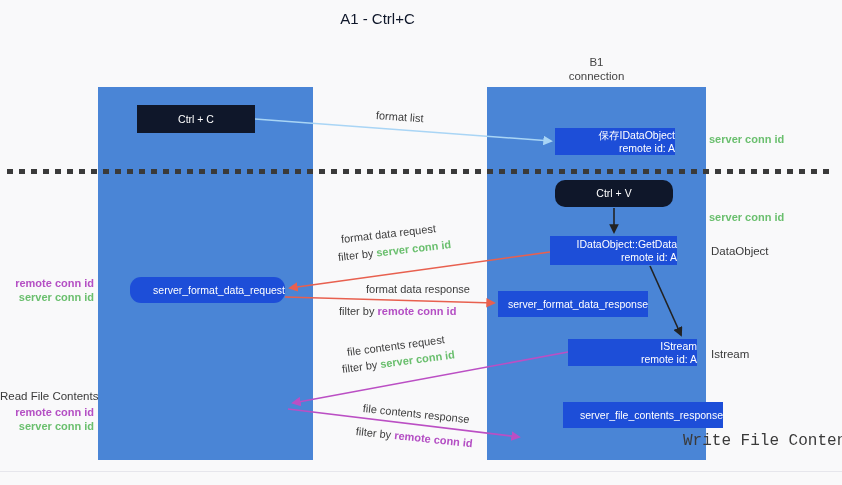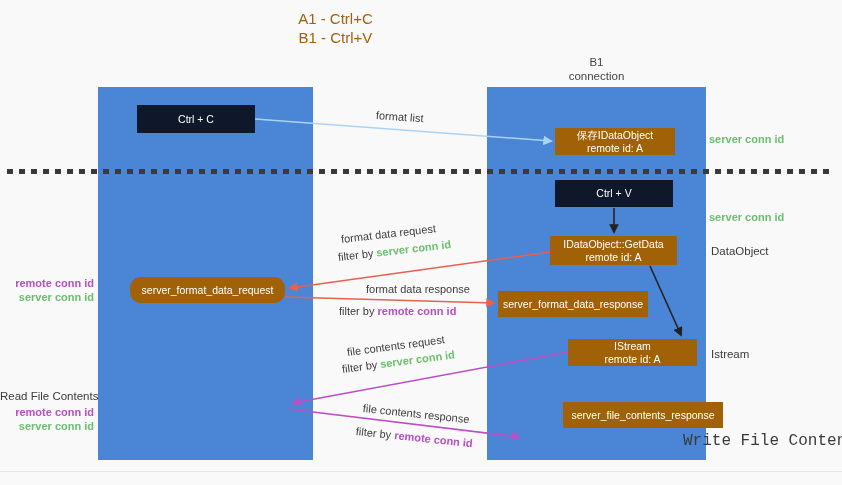--- a/index.html
+++ b/index.html
@@ -1,37 +1,37 @@
 <!DOCTYPE html>
 <html><head>
 <meta charset="utf-8">
 <style>
   html,body{margin:0;padding:0;}
   body{background:#f9f9fa;font-family:"Liberation Sans",sans-serif;}
   .diagram{position:relative;width:842px;height:485px;background:#f9f9fa;overflow:hidden;}
 
   .title{position:absolute;left:0;top:9px;width:671px;text-align:center;
-         font-size:15px;line-height:19px;color:#a16207;}
+         font-size:15px;line-height:19px;color:#0f172a;padding-left:42px;}
 
   .lane-header{position:absolute;top:55px;text-align:center;font-size:11.5px;
                line-height:14px;color:#454545;}
   .lane{position:absolute;top:87px;height:373px;background:#4a85d6;}
   .lane-a{left:98px;width:215px;}
   .lane-b{left:487px;width:219px;}
   .lane-header.a{left:98px;width:215px;}
   .lane-header.b{left:487px;width:219px;}
 
   .cut-line{position:absolute;left:7px;top:169px;width:822px;height:5px;
             background:repeating-linear-gradient(90deg,#3a3a3a 0 6px,transparent 6px 12px);}
 
   .node{position:absolute;display:flex;flex-direction:column;align-items:center;
         justify-content:center;color:#fff;text-align:center;white-space:nowrap;
         font-size:10.5px;line-height:13px;}
   .node.green{background:#0f172a;}
-  .node.orange{background:#a16207;}
+  .node.orange{background:#1d4ed8;align-items:flex-end;}
 
   .flow-label{position:absolute;font-size:11px;color:#3d3d3d;white-space:nowrap;
               transform-origin:left center;}
   .val-green{color:#6abf6e;font-weight:bold;}
   .val-purple{color:#b44fc4;font-weight:bold;}
 
   .side-label{position:absolute;font-size:11px;white-space:nowrap;color:#3a3a3a;}
   .side-left{left:0;width:94px;text-align:right;line-height:14px;}
   .green-text{color:#6abf6e;font-weight:bold;}
   .purple-text{color:#b44fc4;font-weight:bold;}
@@ -39,21 +39,20 @@
   .arrows{position:absolute;left:0;top:0;pointer-events:none;}
   .bottom-edge{position:absolute;left:0;top:471px;width:842px;height:1px;background:#e6e6ec;}
 </style>
 </head>
 <body>
 
 <div class="diagram">
 
   <div class="title">
     <div>A1 - Ctrl+C</div>
-    <div>B1 - Ctrl+V</div>
   </div>
 
   <div class="lane-header b">
     <div>B1</div>
     <div>connection</div>
   </div>
 
   <div class="lane lane-a"></div>
   <div class="lane lane-b"></div>
 
@@ -85,21 +84,21 @@
 
   <div class="node green" style="left:137px;top:105px;width:118px;height:28px;">
     <div>Ctrl + C</div>
   </div>
 
   <div class="node orange" style="left:555px;top:128px;width:120px;height:27px;">
     <div>保存IDataObject</div>
     <div>remote id: A</div>
   </div>
 
-  <div class="node green" style="left:555px;top:180px;width:118px;height:27px;">
+  <div class="node green" style="left:555px;top:180px;width:118px;height:27px;border-radius:10px;">
     <div>Ctrl + V</div>
   </div>
 
   <div class="node orange" style="left:550px;top:236px;width:127px;height:29px;">
     <div>IDataObject::GetData</div>
     <div>remote id: A</div>
   </div>
 
   <div class="node orange" style="left:130px;top:277px;width:155px;height:26px;border-radius:11px;">
     <div>server_format_data_request</div>

